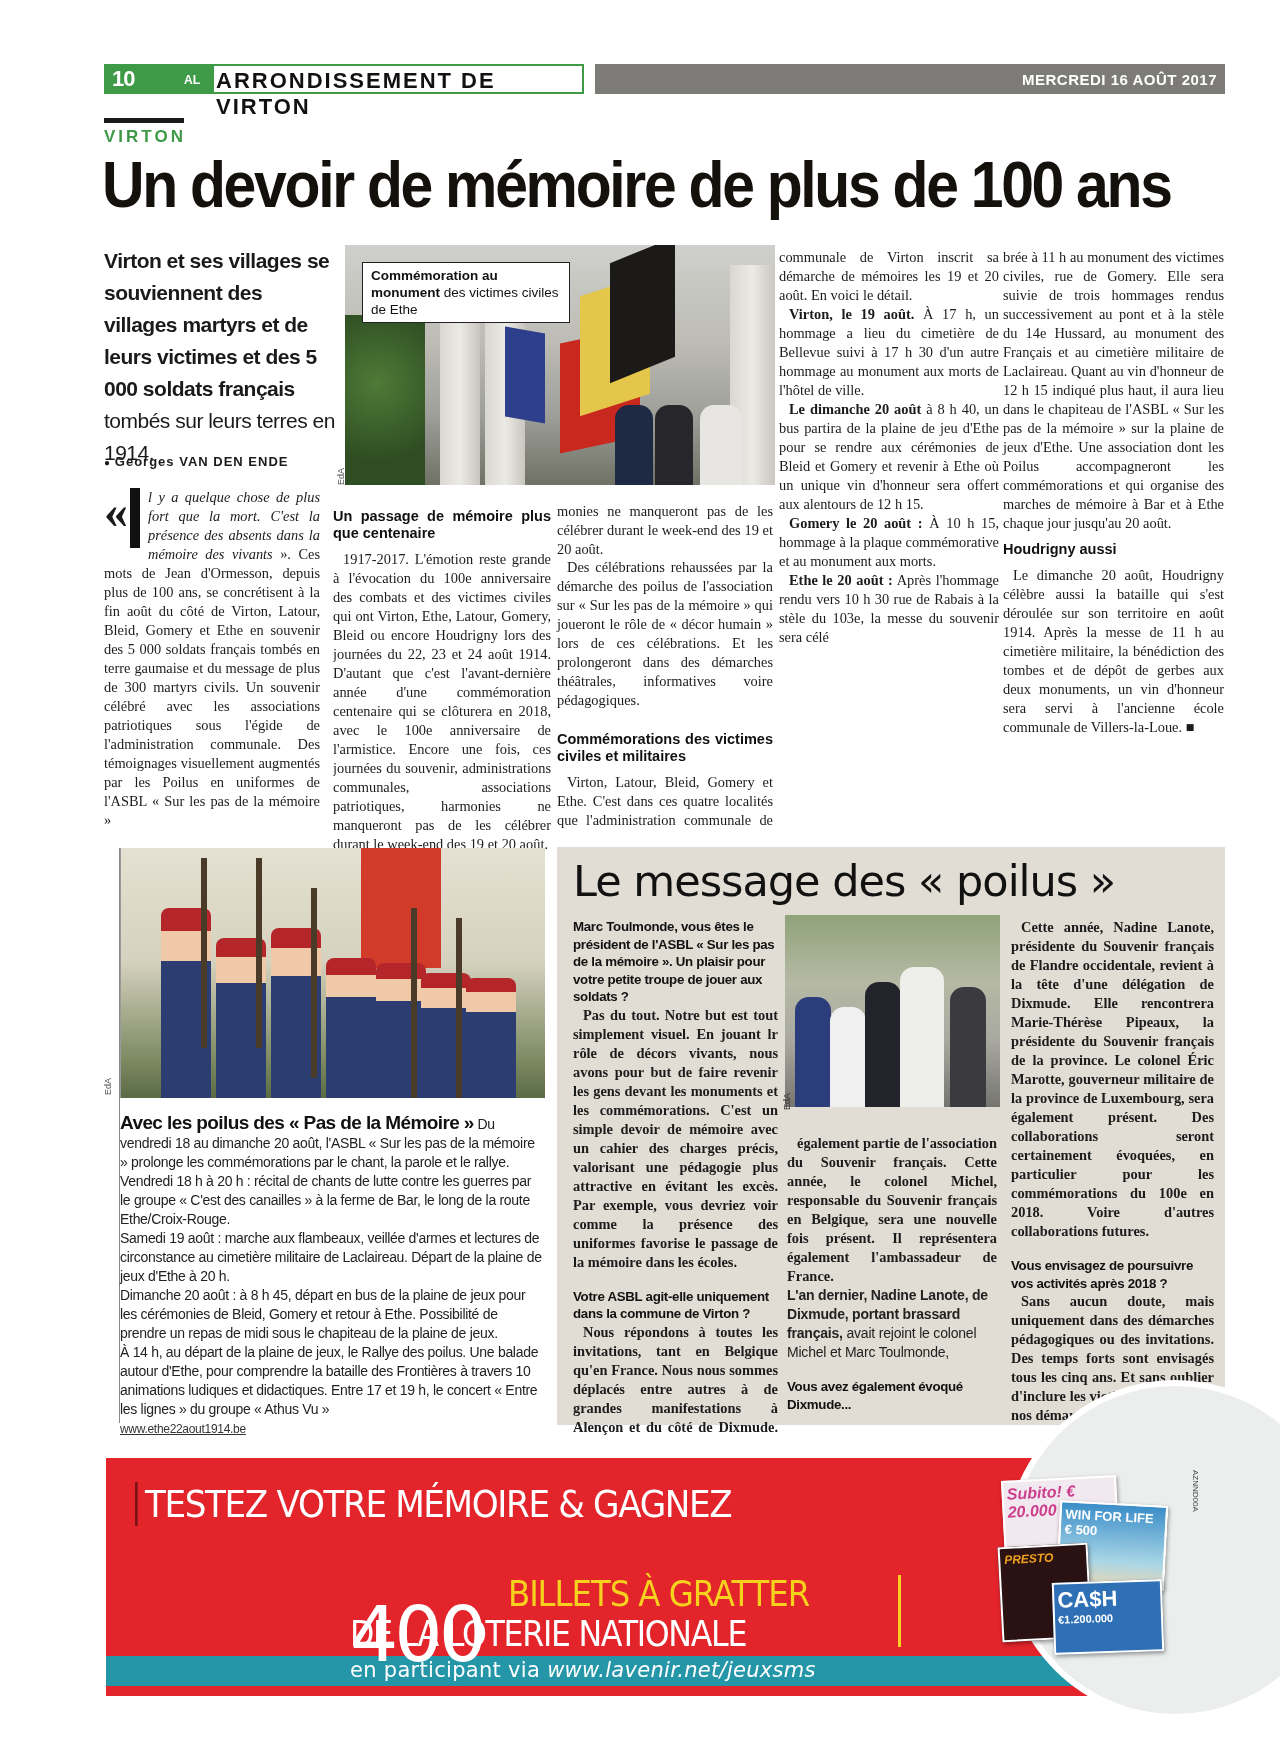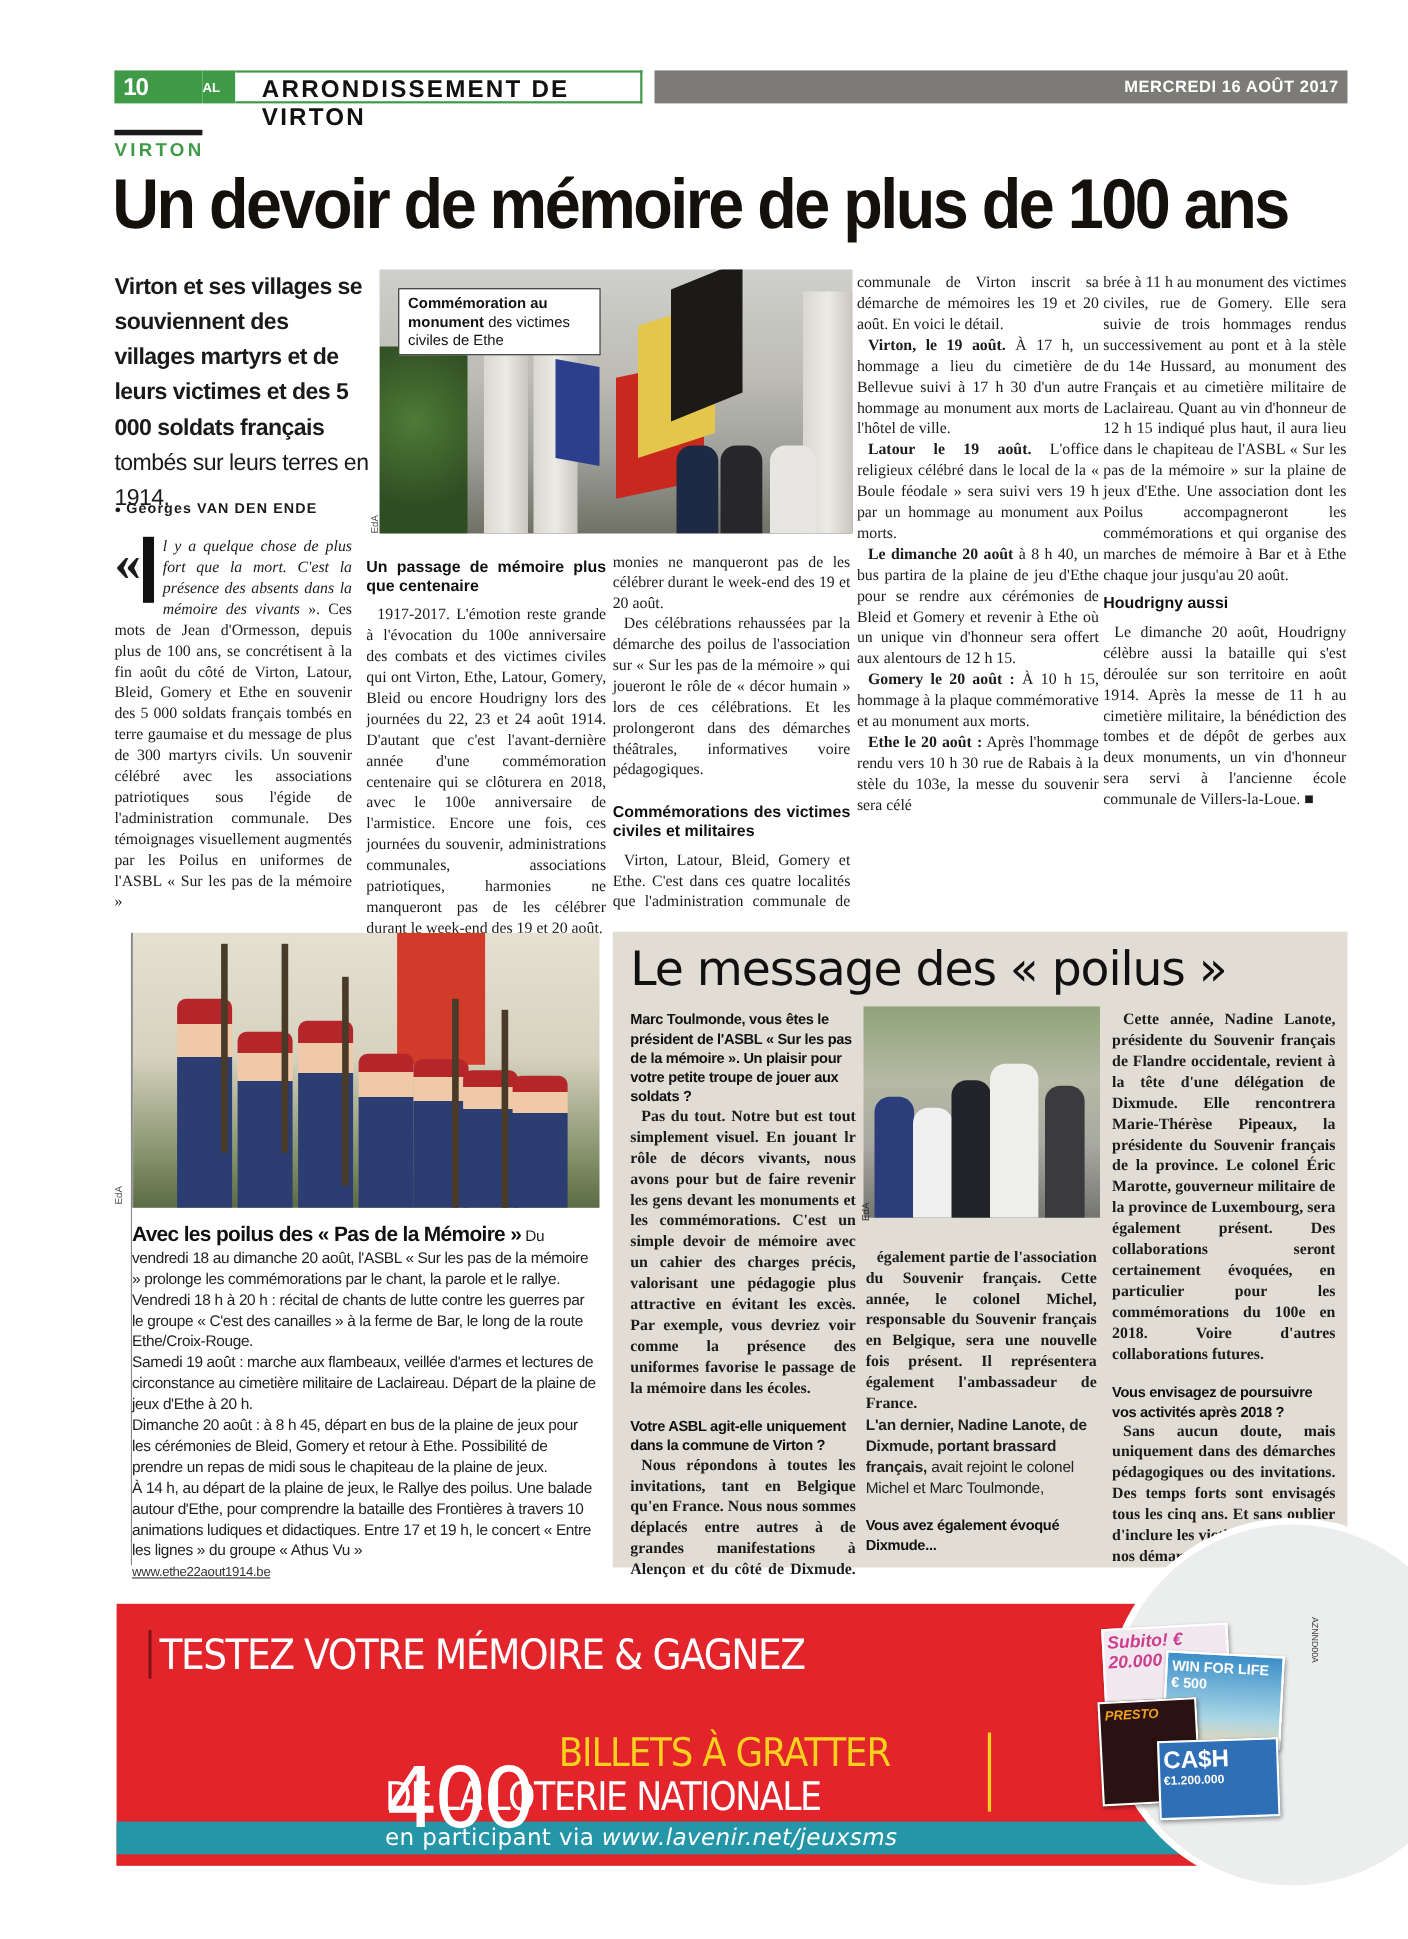--- a/index.html
+++ b/index.html
@@ -4,21 +4,21 @@
 <style>
   * { box-sizing: border-box; margin: 0; padding: 0; }
   html, body { width: 1280px; height: 1763px; background: #fff; overflow: hidden; }
   body { position: relative; font-family: "DejaVu Serif", serif; color: #1a1a1a; }
   .abs { position: absolute; }
   .cond { font-family: "Liberation Sans", sans-serif; }
 
   
   #hdr-num { left: 104px; top: 64px; width: 80px; height: 30px; background: #3f9a48; color: #fff; font: bold 22px "Liberation Sans", sans-serif; padding: 2px 8px; letter-spacing: -1px; }
   #hdr-al { left: 184px; top: 64px; width: 30px; height: 30px; background: #3f9a48; color: #fff; font: bold 12px "Liberation Sans", sans-serif; padding-top: 9px; }
-  #hdr-section { left: 214px; top: 64px; height: 30px; width: 370px; background: #fff; border-bottom: 2px solid #3f9a48; border-right: 2px solid #3f9a48; border-top: 2px solid #3f9a48; font: bold 22px "Liberation Sans", sans-serif; letter-spacing: 2px; padding: 2px 24px; color: #111; }
+  #hdr-section { left: 214px; top: 64px; height: 30px; width: 370px; background: #fff; border-bottom: 2px solid #3f9a48; border-right: 2px solid #3f9a48; border-top: 2px solid #3f9a48; font: bold 22px "Liberation Sans", sans-serif; letter-spacing: 2px; padding: 2px 2px; color: #111; }
   #hdr-bar { left: 595px; top: 64px; width: 630px; height: 30px; background: #7c7b77; color: #fff; font: bold 15px "Liberation Sans", sans-serif; text-align: right; padding: 7px 8px 0 0; letter-spacing: 0.5px; }
 
   #kicker-rule { left: 104px; top: 118px; width: 80px; height: 5px; background: #1a1a1a; }
   #kicker { left: 104px; top: 127px; font: bold 17px "Liberation Sans", sans-serif; color: #3f9a48; letter-spacing: 3px; }
   #headline { left: 102px; top: 148px; font: bold 64px "Liberation Sans", sans-serif; letter-spacing: -2.5px; color: #14100c; transform: scaleX(0.92); transform-origin: left top; white-space: nowrap; }
 
   #lead { left: 104px; top: 245px; width: 235px; font: 21px/32px "Liberation Sans", sans-serif; color: #1a1a1a; letter-spacing: -0.5px; }
   #lead b { font-weight: bold; }
   #byline { left: 104px; top: 454px; font: bold 13px "Liberation Sans", sans-serif; letter-spacing: 1px; }
   #byline::before { content: "● "; font-size: 10px; }
@@ -33,21 +33,21 @@
   #dropcap-i { float: left; width: 10px; height: 60px; background: #111; margin: 0 8px 0 0; }
 
   #photo1 { left: 345px; top: 245px; width: 430px; height: 240px; background: linear-gradient(180deg,#cfd0cc 0%, #bdbcb5 40%, #9fa09a 70%, #6f7165 100%); overflow: hidden; }
   #photo1 .tree { position: absolute; left: 0; top: 70px; width: 80px; height: 170px; background: radial-gradient(circle at 40% 40%, #4f7a37, #2e4d22 70%); }
   #photo1 .pillar { position: absolute; top: 20px; width: 40px; height: 220px; background: linear-gradient(90deg,#d9d7d0,#eceae4,#c8c6bf); }
   #photo1 .flag-r { position: absolute; left: 215px; top: 90px; width: 80px; height: 110px; background: #c8281e; transform: skewY(-12deg); }
   #photo1 .flag-y { position: absolute; left: 235px; top: 40px; width: 70px; height: 120px; background: #e3c64a; transform: skewY(-18deg); }
   #photo1 .flag-k { position: absolute; left: 265px; top: 5px; width: 65px; height: 120px; background: #1c1a18; transform: skewY(-22deg); }
   #photo1 .flag-b { position: absolute; left: 160px; top: 85px; width: 40px; height: 90px; background: #2d3e8c; transform: skewY(10deg); }
   #photo1 .man { position: absolute; bottom: 0; width: 38px; height: 80px; background: #27262a; border-radius: 14px 14px 0 0; }
-  #photo1-caption { left: 362px; top: 262px; width: 184px; background: #fff; border: 1px solid #222; padding: 4px 8px; font: 13.5px/17px "Liberation Sans", sans-serif; color: #111; }
+  #photo1-caption { left: 362px; top: 262px; width: 208px; background: #fff; border: 1px solid #222; padding: 4px 8px; font: 13.5px/17px "Liberation Sans", sans-serif; color: #111; }
   #photo1-caption b { font-weight: bold; }
   .credit { font: 9px "Liberation Sans", sans-serif; color: #555; transform: rotate(-90deg); transform-origin: left top; }
 
   
   #photo2 { left: 120px; top: 848px; width: 425px; height: 250px; background: linear-gradient(180deg,#e4e1d2 0%, #d6d2bf 45%, #7c8a62 85%, #5b6b44 100%); overflow: hidden; border-left: 1px solid #999; }
   #photo2 .soldier { position: absolute; bottom: 0; width: 50px; height: 150px; background: linear-gradient(180deg,#b4262a 0 12%, #f0c9a8 12% 28%, #2c3d72 28% 100%); border-radius: 8px 8px 0 0; }
   #photo2 .rifle { position: absolute; width: 6px; height: 190px; background: #4a3a28; top: 10px; }
   #photo2 .banner { position: absolute; left: 240px; top: 0; width: 80px; height: 120px; background: #d23a2a; }
   #box-left-rule { left: 119px; top: 848px; width: 1px; height: 575px; background: #888; }
   #box-left { left: 120px; top: 1112px; width: 424px; font: 14px/19px "Liberation Sans", sans-serif; color: #222; letter-spacing: -0.3px; }
@@ -131,21 +131,20 @@
   <p class="noindent" style="height:56px;overflow:hidden" id="para-cont">monies ne manqueront pas de les célébrer durant le week-end des 19 et 20 août.</p>
   <p>Des célébrations rehaussées par la démarche des poilus de l'association sur « Sur les pas de la mémoire » qui joueront le rôle de « décor humain » lors de ces célébrations. Et les prolongeront dans des démarches théâtrales, informatives voire pédagogiques.</p>
   <div class="subhead" style="margin-top:21px">Commémorations des victimes civiles et militaires</div>
   <p style="height:57px;overflow:hidden">Virton, Latour, Bleid, Gomery et Ethe. C'est dans ces quatre localités que l'administration communale de Virton inscrit sa démarche de mémoires les 19 et 20 août. En voici le détail.</p>
 </div>
 
 <div class="abs col" style="left:779px;top:248px;width:220px">
   <p class="noindent">communale de Virton inscrit sa démarche de mémoires les 19 et 20 août. En voici le détail.</p>
   <div id="schedule-list">
       <p><b>Virton, le 19 août.</b><span> À 17 h, un hommage a lieu du cimetière de Bellevue suivi à 17 h 30 d'un autre hommage au monument aux morts de l'hôtel de ville.</span></p>
-      <p><b>Latour le 19 août.</b><span> L'office religieux célébré dans le local de la « Boule féodale » sera suivi vers 19 h par un hommage au monument aux morts.</span></p>
       <p><b>Le dimanche 20 août</b><span> à 8 h 40, un bus partira de la plaine de jeu d'Ethe pour se rendre aux cérémonies de Bleid et Gomery et revenir à Ethe où un unique vin d'honneur sera offert aux alentours de 12 h 15.</span></p>
       <p><b>Gomery le 20 août :</b><span> À 10 h 15, hommage à la plaque commémorative et au monument aux morts.</span></p>
       <p><b>Ethe le 20 août :</b><span> Après l'hommage rendu vers 10 h 30 rue de Rabais à la stèle du 103e, la messe du souvenir sera célé</span></p>
     </div>
 </div>
 
 <div class="abs col" style="left:1003px;top:248px;width:221px">
   <p class="noindent" id="ethe-cont">brée à 11 h au monument des victimes civiles, rue de Gomery. Elle sera suivie de trois hommages rendus successivement au pont et à la stèle du 14e Hussard, au monument des Français et au cimetière militaire de Laclaireau. Quant au vin d'honneur de 12 h 15 indiqué plus haut, il aura lieu dans le chapiteau de l'ASBL « Sur les pas de la mémoire » sur la plaine de jeux d'Ethe. Une association dont les Poilus accompagneront les commémorations et qui organise des marches de mémoire à Bar et à Ethe chaque jour jusqu'au 20 août.</p>
   <div class="subhead" style="margin-top:8px">Houdrigny aussi</div>
   <p>Le dimanche 20 août, Houdrigny célèbre aussi la bataille qui s'est déroulée sur son territoire en août 1914. Après la messe de 11 h au cimetière militaire, la bénédiction des tombes et de dépôt de gerbes aux deux monuments, un vin d'honneur sera servi à l'ancienne école communale de Villers-la-Loue. ■</p>

